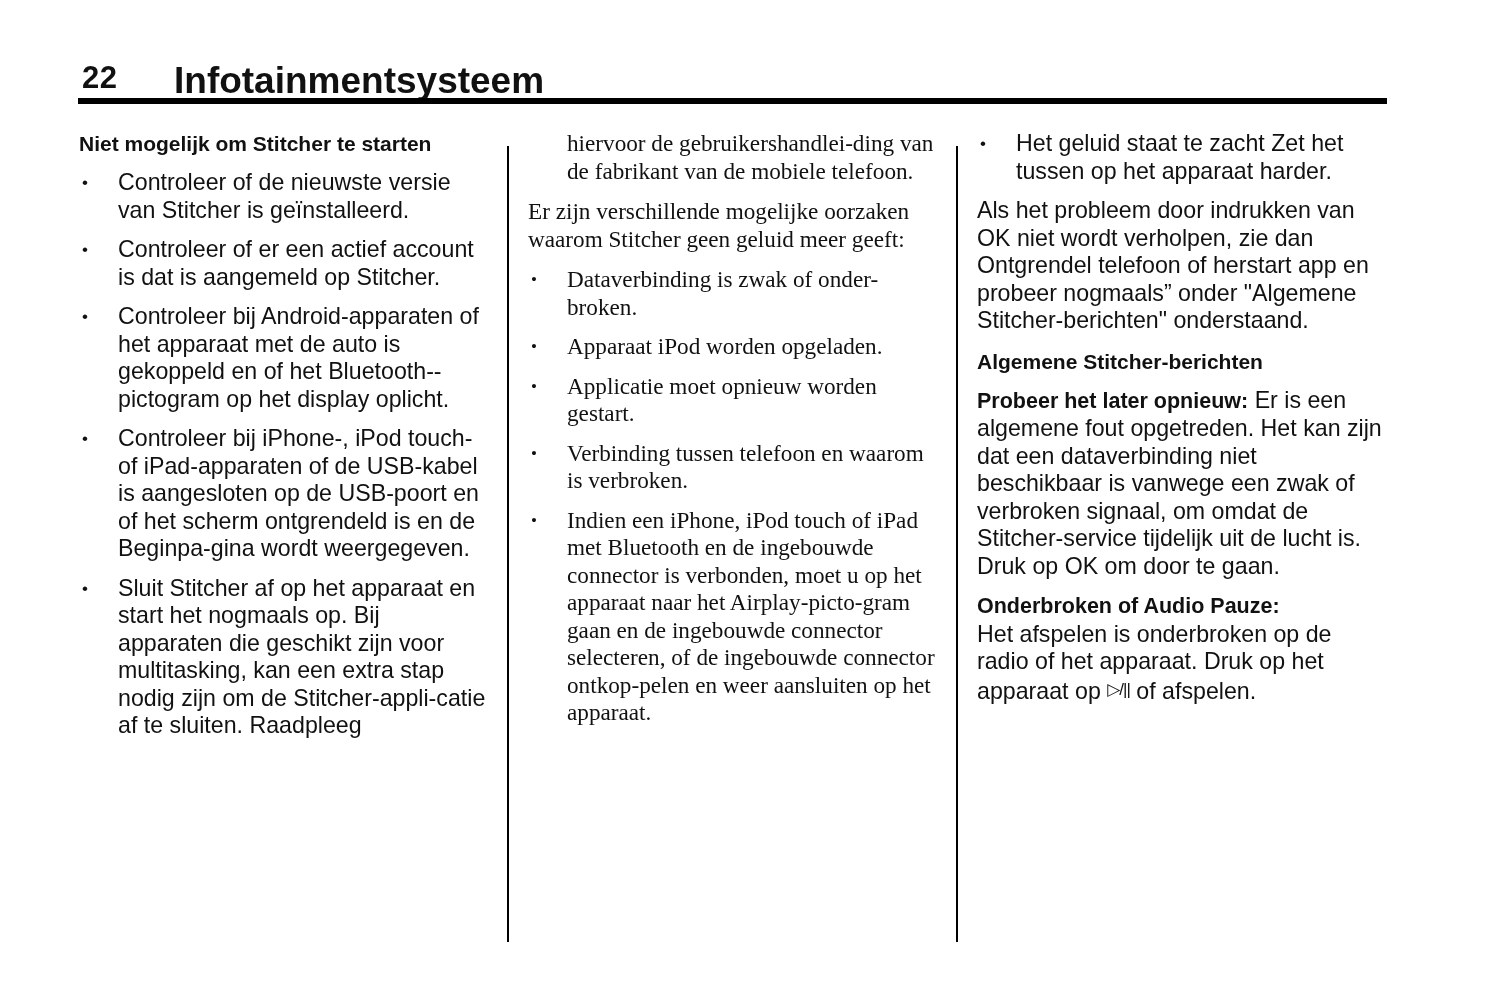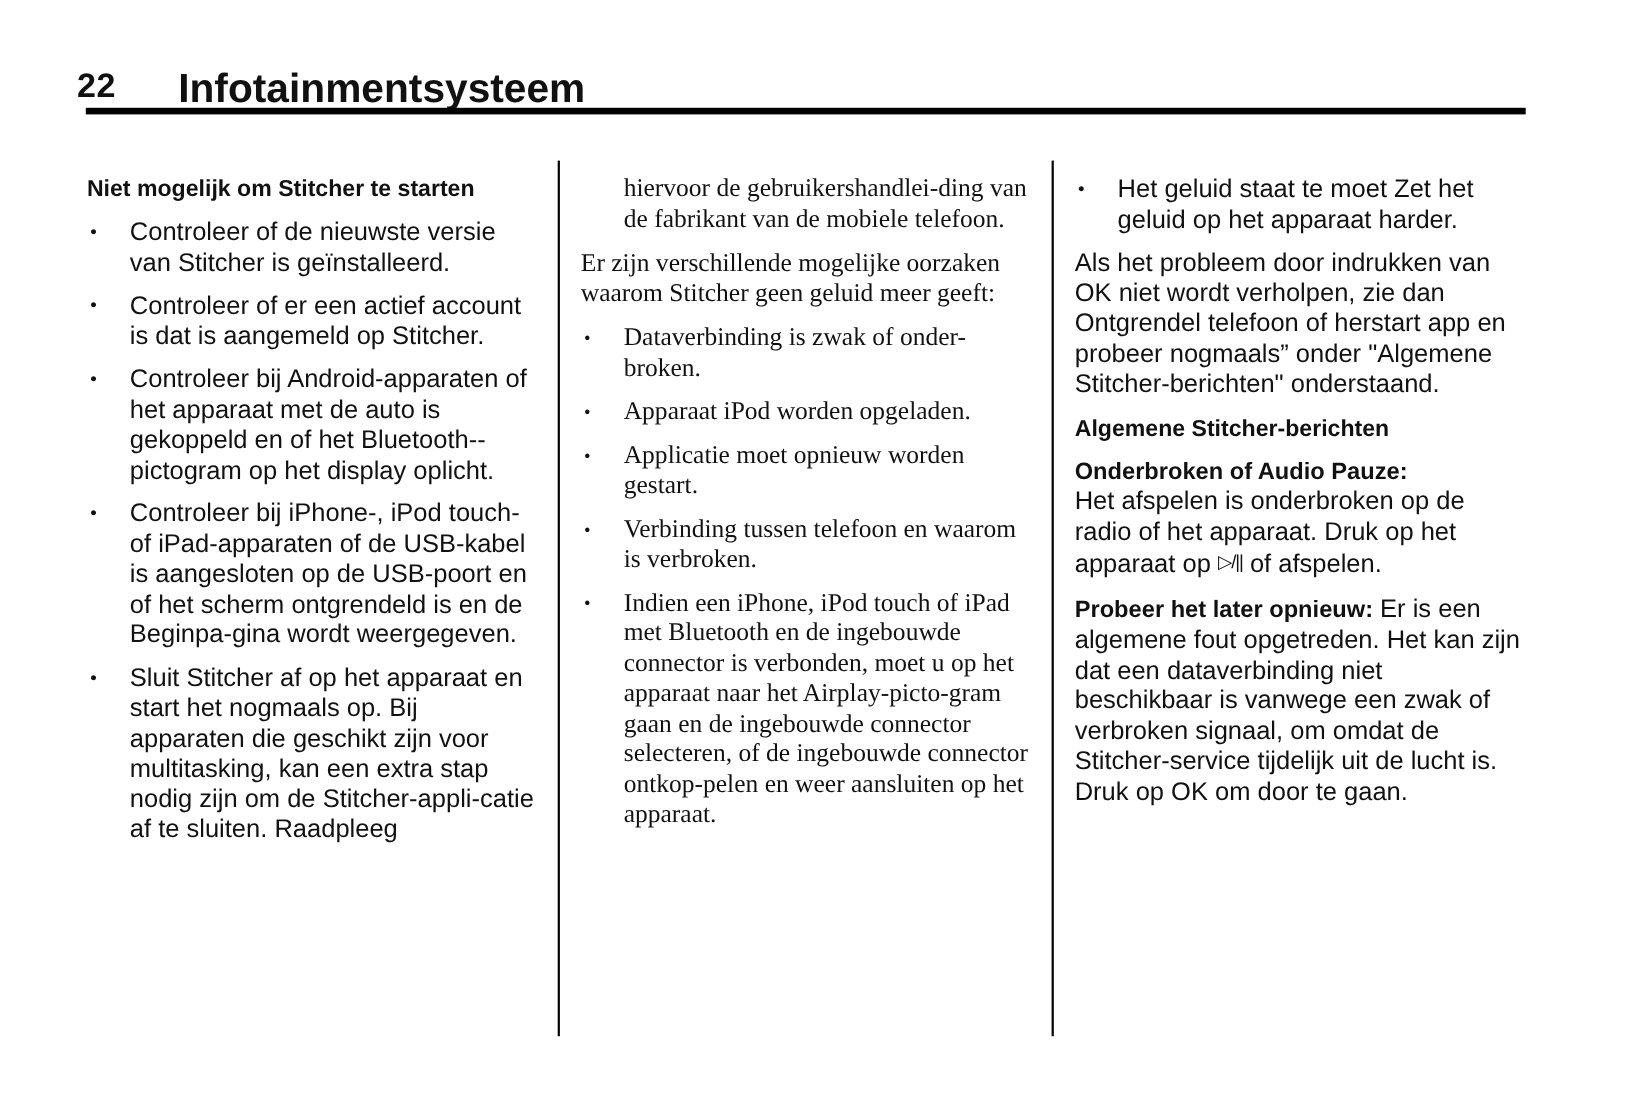--- a/index.html
+++ b/index.html
@@ -1,36 +1,36 @@
 <!DOCTYPE html>
 <html><head>
 <meta charset="utf-8">
 <style>
   html, body { margin: 0; padding: 0; background: #ffffff; }
   body {
     width: 1497px; height: 1000px; position: relative; overflow: hidden;
     font-family: "Liberation Sans", sans-serif; color: #111111;
   }
   .header {
-    position: absolute; left: 70px; top: 58px; width: 1309px; height: 42px;
+    position: absolute; left: 82px; top: 58px; width: 1309px; height: 42px;
   }
   .page-num {
     position: absolute; left: 0; top: 2px; font-weight: bold; font-size: 31px; letter-spacing: 0.5px;
   }
   .page-title {
     position: absolute; left: 92px; top: 2px; font-weight: bold; font-size: 37px;
   }
   .rule {
     position: absolute; left: 78px; top: 98px; width: 1309px; height: 6px; background: #000;
   }
   .divider {
     position: absolute; top: 146px; width: 2px; height: 796px; background: #000;
   }
   .col {
-    position: absolute; top: 158px; font-size: 23.2px; line-height: 27.5px;
+    position: absolute; top: 130px; font-size: 23.2px; line-height: 27.5px;
   }
   .col1 { left: 79px; width: 410px; }
   .col2 { left: 528px; width: 415px; font-family: Liberation Serif, serif; }
   .col3 { left: 977px; width: 410px; }
   .h { font-weight: bold; font-size: 21px; line-height: 27px; margin: 0 0 12px 0; }
   .p { margin: 0 0 13px 0; }
   ul.b { list-style: none; margin: 0; padding: 0; }
   ul.b li { position: relative; padding-left: 39px; margin: 0 0 12px 0; }
   ul.b li .dot {
     position: absolute; left: 3px; top: 0; font-size: 17px;
@@ -71,24 +71,24 @@
     <li><span class="dot">•</span><span>Dataverbinding is zwak of onder-broken.</span></li>
     <li><span class="dot">•</span><span>Apparaat iPod worden opgeladen.</span></li>
     <li><span class="dot">•</span><span>Applicatie moet opnieuw worden gestart.</span></li>
     <li><span class="dot">•</span><span>Verbinding tussen telefoon en waarom is verbroken.</span></li>
     <li><span class="dot">•</span><span>Indien een iPhone, iPod touch of iPad met Bluetooth en de ingebouwde connector is verbonden, moet u op het apparaat naar het Airplay-picto-gram gaan en de ingebouwde connector selecteren, of de ingebouwde connector ontkop-pelen en weer aansluiten op het apparaat.</span></li>
   </ul>
 </div>
 
 <div class="col col3">
   <ul class="b">
-    <li><span class="dot">•</span><span>Het geluid staat te moet Zet het geluid op het apparaat harder.</span></li>
+    <li><span class="dot">•</span><span>Het geluid staat te zacht Zet het tussen op het apparaat harder.</span></li>
   </ul>
   <div class="p">Als het probleem door indrukken van OK niet wordt verholpen, zie dan Ontgrendel telefoon of herstart app en probeer nogmaals” onder "Algemene Stitcher-berichten" onderstaand.</div>
   <div class="h">Algemene Stitcher-berichten</div>
   <div class="p">
+    <span class="lead">Probeer het later opnieuw:</span><span> Er is een algemene fout opgetreden. Het kan zijn dat een dataverbinding niet beschikbaar is vanwege een zwak of verbroken signaal, om omdat de Stitcher-service tijdelijk uit de lucht is. Druk op OK om door te gaan.</span>
+  </div>
+  <div class="p">
     <div class="lead">Onderbroken of Audio Pauze:</div>
     <span>Het afspelen is onderbroken op de radio of het apparaat. Druk op het apparaat op </span><span class="play-icon">▷/||</span><span> of afspelen.</span>
-  </div>
-  <div class="p">
-    <span class="lead">Probeer het later opnieuw:</span><span> Er is een algemene fout opgetreden. Het kan zijn dat een dataverbinding niet beschikbaar is vanwege een zwak of verbroken signaal, om omdat de Stitcher-service tijdelijk uit de lucht is. Druk op OK om door te gaan.</span>
   </div>
 </div>
 
 </body></html>

